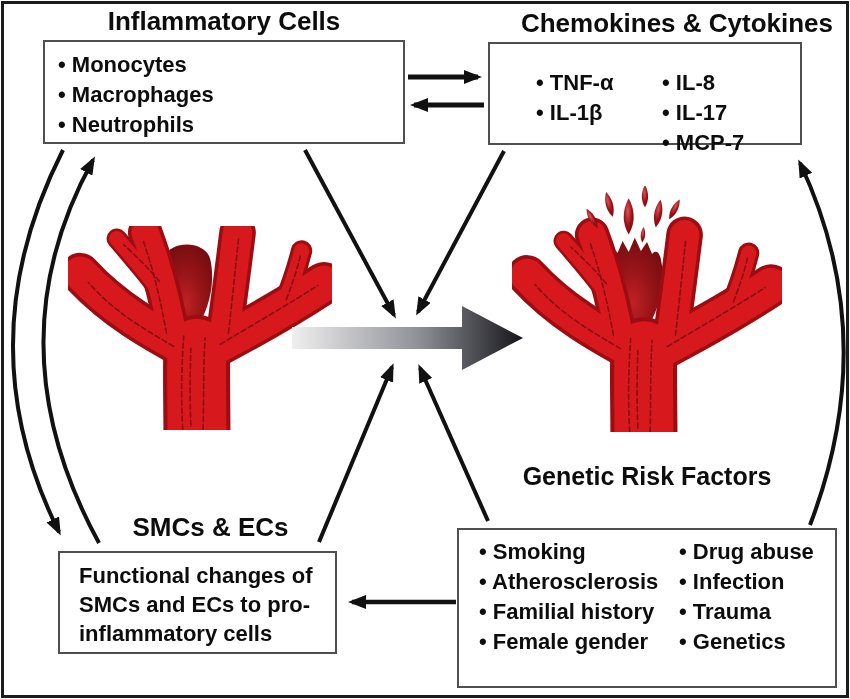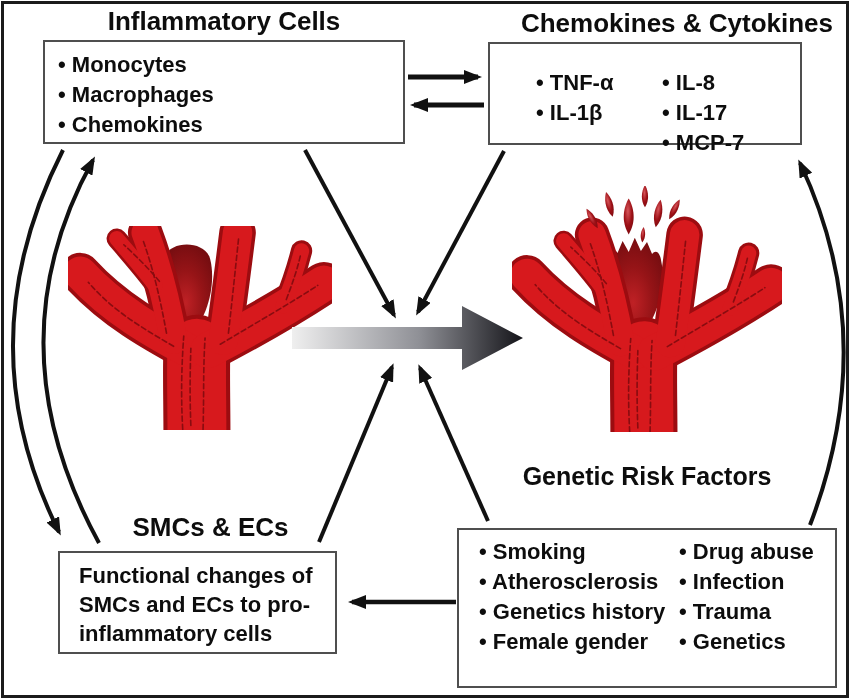--- a/index.html
+++ b/index.html
@@ -86,21 +86,21 @@
         </g>
       </g>
     </defs>
   </svg>
 
   <div class="title" id="t-inf">Inflammatory Cells</div>
   <div class="box" id="b-inf">
     <div class="col c1">
         <div class="bi">Monocytes</div>
         <div class="bi">Macrophages</div>
-        <div class="bi">Chemokines</div>
+        <div class="bi">Neutrophils</div>
       </div>
   </div>
 
   <div class="title" id="t-chem">Chemokines &amp; Cytokines</div>
   <div class="box" id="b-chem">
     <div class="col c1">
         <div class="bi">TNF-α</div>
         <div class="bi">IL-1β</div>
       </div>
     <div class="col">
@@ -164,21 +164,21 @@
       <div class="ln">inflammatory cells</div>
     </div>
 
   <div class="title" id="t-risk">
     <div>Genetic Risk Factors</div>
   </div>
   <div class="box" id="b-risk">
     <div class="col c1">
         <div class="bi">Smoking</div>
         <div class="bi">Atherosclerosis</div>
-        <div class="bi">Genetics history</div>
+        <div class="bi">Familial history</div>
         <div class="bi">Female gender</div>
       </div>
     <div class="col">
         <div class="bi">Drug abuse</div>
         <div class="bi">Infection</div>
         <div class="bi">Trauma</div>
         <div class="bi">Genetics</div>
       </div>
   </div>
 </div>

